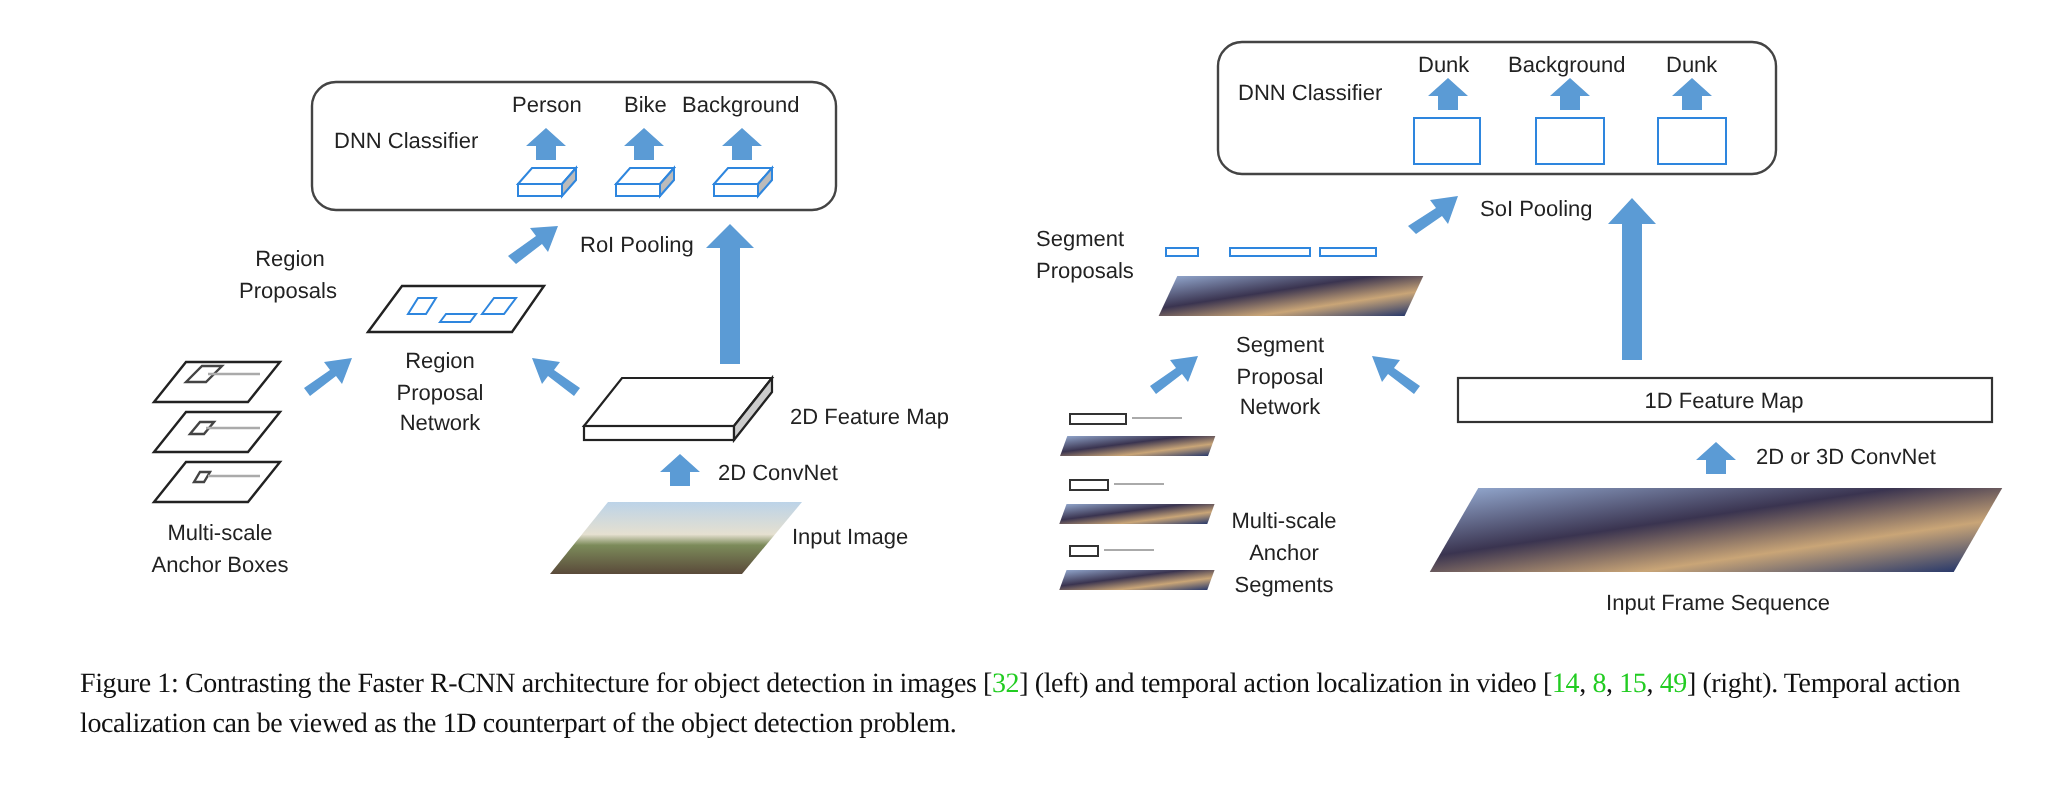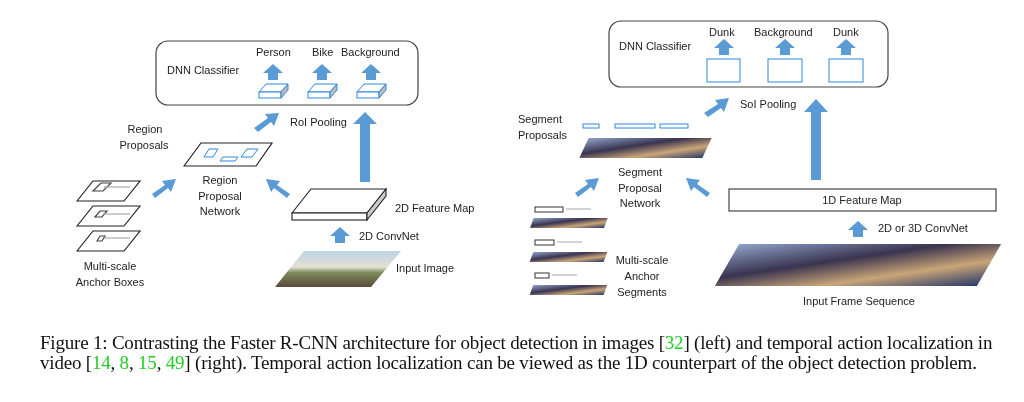--- a/index.html
+++ b/index.html
@@ -1,21 +1,21 @@
 <!DOCTYPE html>
 <html><head>
 <meta charset="utf-8">
 <style>
   html, body { margin:0; padding:0; background:#ffffff; }
   body { width:1024px; height:402px; position:relative; overflow:hidden; }
   #fig { position:absolute; left:0; top:0; width:1024px; height:320px; }
   .lbl { font-family:"Liberation Sans", sans-serif; font-size:11px; fill:#222; }
   .caption {
     position:absolute; left:40px; top:333px; width:960px;
-    font-family:"Liberation Serif", serif; font-size:19px; line-height:20px; color:#111;
+    font-family:"Liberation Serif", serif; font-size:14px; line-height:20px; color:#111;
     letter-spacing:-0.2px;
   }
   .caption .ref { color:#22cc22; }
 </style>
 </head>
 <body>
 
 <svg id="fig" viewBox="0 0 1024 320">
   <defs>
     <linearGradient id="frameGrad" x1="0" y1="0" x2="1" y2="1">

